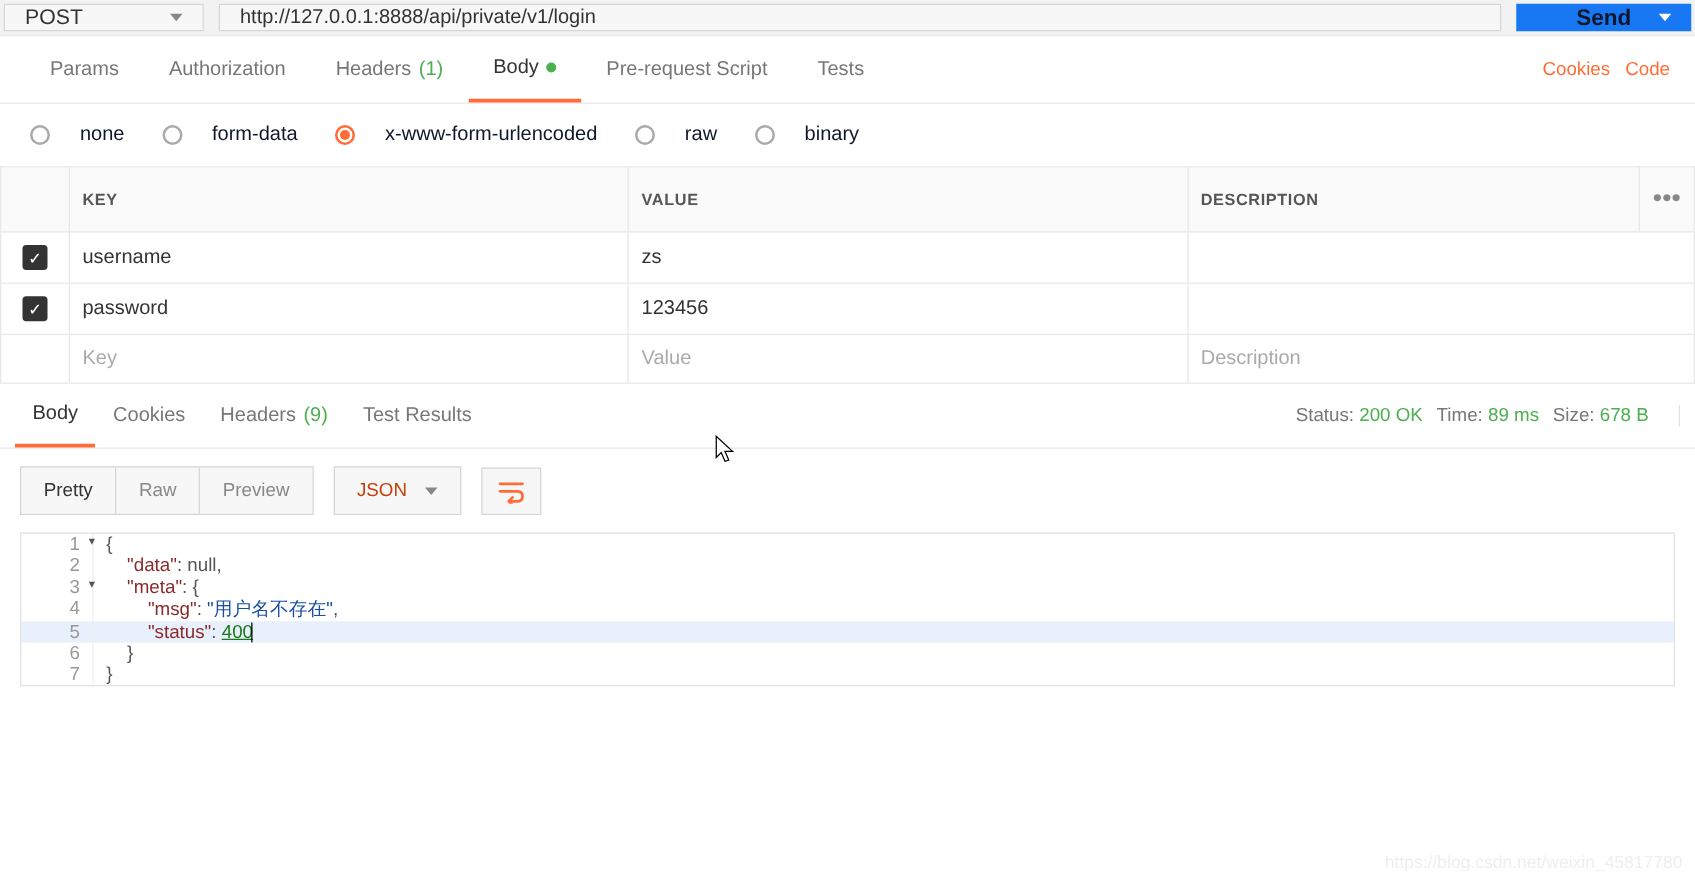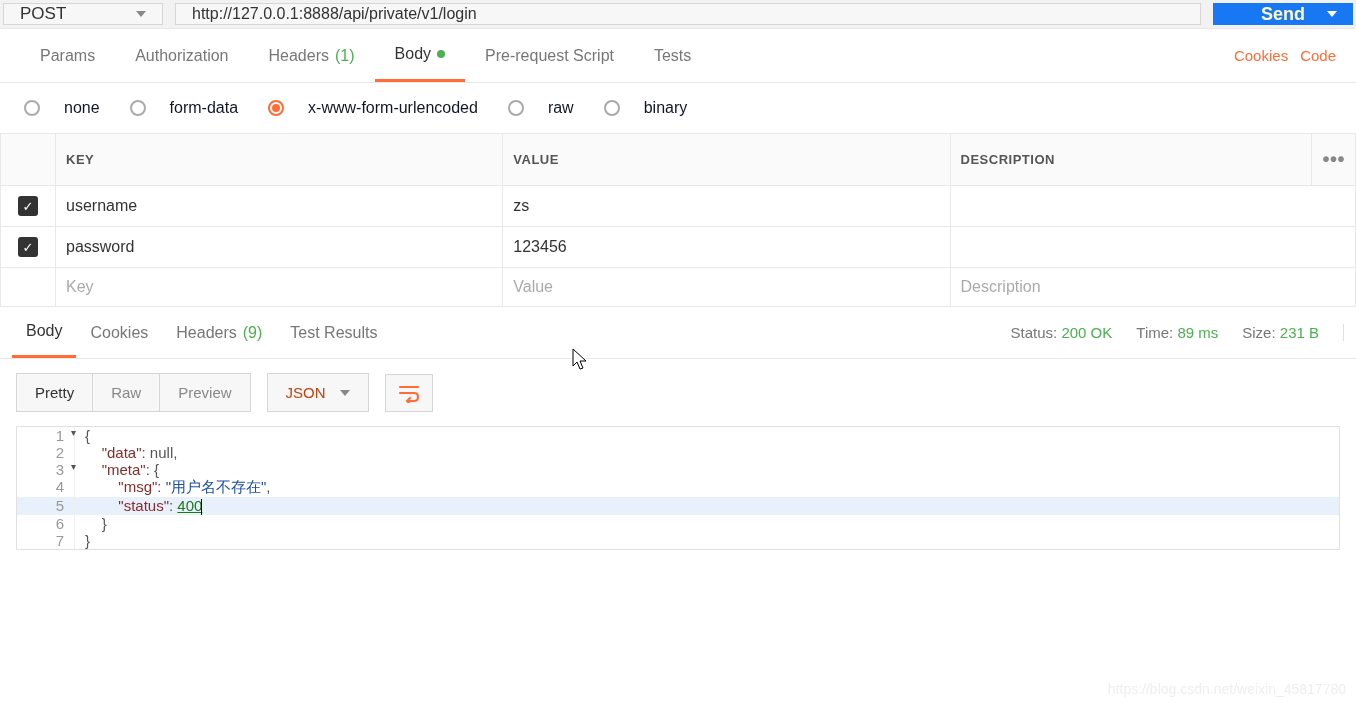--- a/index.html
+++ b/index.html
@@ -2,21 +2,21 @@
 <html><head>
 <meta charset="utf-8">
 <style>
 * { box-sizing: border-box; margin: 0; padding: 0; font-family: -apple-system, BlinkMacSystemFont, "Segoe UI", Helvetica, Arial, sans-serif; }
 body { background: #fff; color: #333; font-size: 14px; width: 1356px; }
 
 .request-bar { display: flex; gap: 12px; padding: 3px; align-items: stretch; background: #f2f2f2; border-bottom: 1px solid #e8e8e8; }
 .method-select { width: 160px; background: #f7f7f7; border: 1px solid #d6d6d6; display: flex; align-items: center; justify-content: space-between; padding: 0 16px; font-size: 17px; color: #333; font-weight: 500; }
 .method-select .caret { width: 0; height: 0; border-left: 5px solid transparent; border-right: 5px solid transparent; border-top: 6px solid #888; }
 .url-input { flex: 1; background: #f7f7f7; border: 1px solid #d6d6d6; padding: 0 16px; font-size: 16px; color: #333; display: flex; align-items: center; }
-.send-btn { width: 140px; background: #1877f2; color: #fef9c3; border: none; font-size: 18px; font-weight: 600; display: flex; align-items: center; justify-content: center; gap: 20px; position: relative; }
+.send-btn { width: 140px; background: #1877f2; color: #0f172a; border: none; font-size: 18px; font-weight: 600; display: flex; align-items: center; justify-content: center; gap: 20px; position: relative; }
 .send-btn .caret { width: 0; height: 0; border-left: 5px solid transparent; border-right: 5px solid transparent; border-top: 6px solid #fff; position: absolute; right: 16px; }
 
 .tabs-row { display: flex; align-items: center; padding: 0 20px; height: 54px; border-bottom: 1px solid #e8e8e8; position: relative; }
 .tab { padding: 0 20px; height: 100%; display: flex; align-items: center; font-size: 16px; color: #777; gap: 6px; }
 .tab.active { color: #333; border-bottom: 3px solid #ff6c37; font-weight: 500; }
 .tab .count { color: #4caf50; font-weight: 500; }
 .tab .dot { width: 8px; height: 8px; background: #4caf50; border-radius: 50%; }
 .tabs-right { margin-left: auto; display: flex; gap: 12px; }
 .tabs-right span { color: #ff6c37; font-size: 15px; }
 
@@ -32,21 +32,21 @@
 .kv-table .check-col { width: 55px; text-align: center; }
 .kv-table .more-col { width: 40px; text-align: center; color: #888; font-size: 20px; }
 .checkbox { width: 20px; height: 20px; background: #333; border-radius: 3px; display: inline-flex; align-items: center; justify-content: center; color: #fff; font-size: 13px; }
 .kv-table input { border: none; width: 100%; font-size: 16px; outline: none; background: transparent; }
 .kv-table input::placeholder { color: #aaa; }
 
 .response-tabs { display: flex; align-items: center; padding: 0 12px; height: 52px; border-bottom: 1px solid #e8e8e8; }
 .rtab { padding: 0 14px; height: 100%; display: flex; align-items: center; font-size: 16px; color: #777; gap: 6px; }
 .rtab.active { color: #333; border-bottom: 3px solid #ff6c37; font-weight: 500; }
 .rtab .count { color: #4caf50; font-weight: 500; }
-.status-block { margin-left: auto; display: flex; gap: 24px; font-size: 15px; color: #777; padding-right: 24px; border-right: 1px solid #e0e0e0; }
+.status-block { margin-left: auto; display: flex; gap: 11px; font-size: 15px; color: #777; padding-right: 24px; border-right: 1px solid #e0e0e0; }
 .status-block .val { color: #4caf50; font-weight: 500; }
 
 .response-toolbar { display: flex; gap: 16px; padding: 14px 16px; align-items: center; }
 .view-group { display: flex; border: 1px solid #d6d6d6; background: #f7f7f7; }
 .view-btn { padding: 10px 18px; font-size: 15px; color: #888; border-right: 1px solid #d6d6d6; }
 .view-btn:last-child { border-right: none; }
 .view-btn.active { color: #333; font-weight: 500; }
 .lang-select { border: 1px solid #d6d6d6; background: #f7f7f7; padding: 10px 18px; font-size: 15px; color: #c2410c; display: flex; align-items: center; gap: 14px; }
 .lang-select .caret { width: 0; height: 0; border-left: 5px solid transparent; border-right: 5px solid transparent; border-top: 6px solid #888; }
 .wrap-btn { border: 1px solid #d6d6d6; background: #f7f7f7; padding: 8px 12px; display: flex; align-items: center; }
@@ -175,21 +175,21 @@
   <div class="rtab">
     <span>Headers</span>
     <span class="count">(9)</span>
   </div>
   <div class="rtab">
       <span>Test Results</span>
     </div>
   <div class="status-block">
     <span><span>Status:</span> <span class="val">200 OK</span></span>
     <span><span>Time:</span> <span class="val">89 ms</span></span>
-    <span><span>Size:</span> <span class="val">231 B</span></span>
+    <span><span>Size:</span> <span class="val">678 B</span></span>
   </div>
 </div>
 
 <div class="response-toolbar">
   <div class="view-group">
     <div class="view-btn active">Pretty</div>
     <div class="view-btn">Raw</div>
     <div class="view-btn">Preview</div>
   </div>
   <div class="lang-select">

